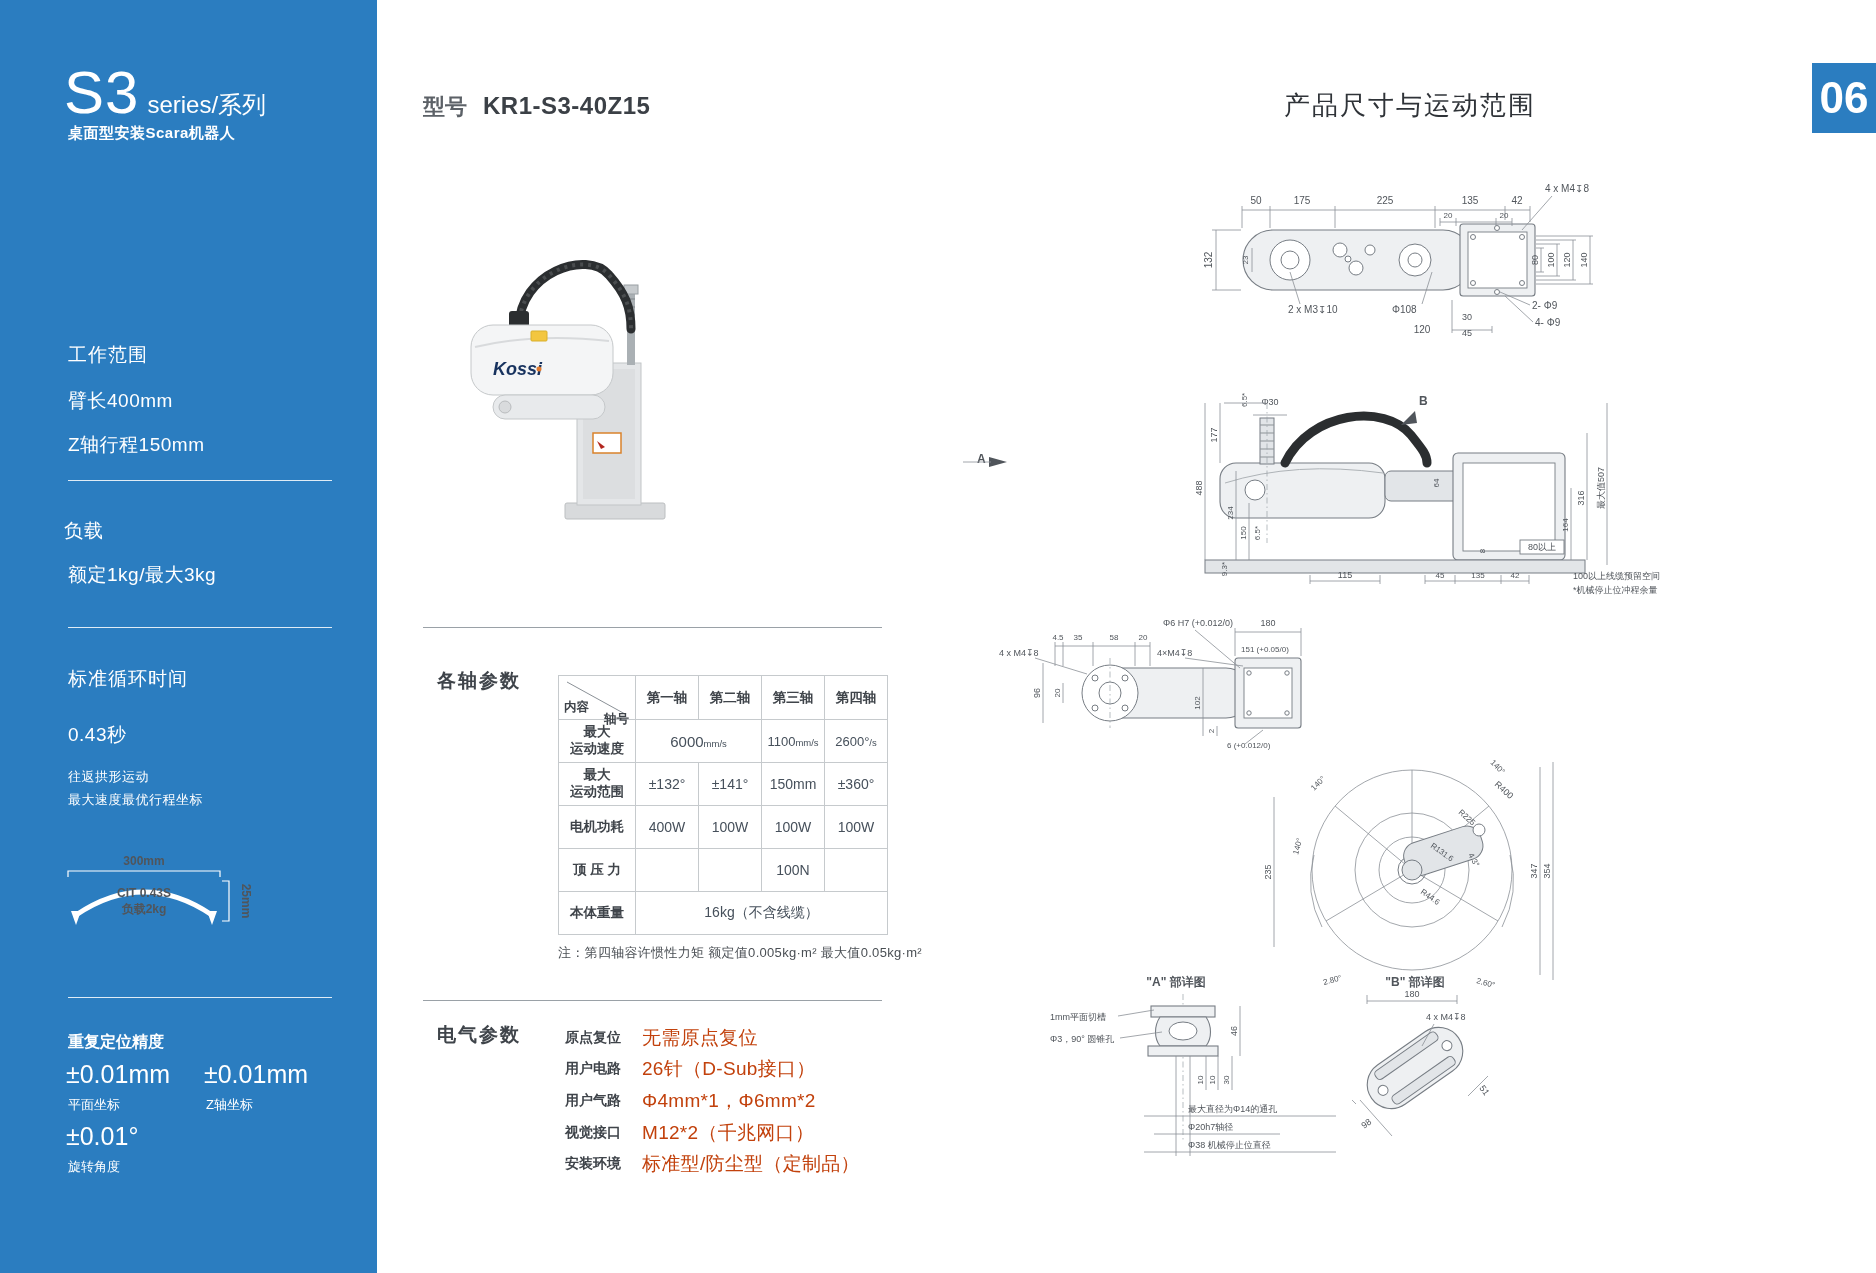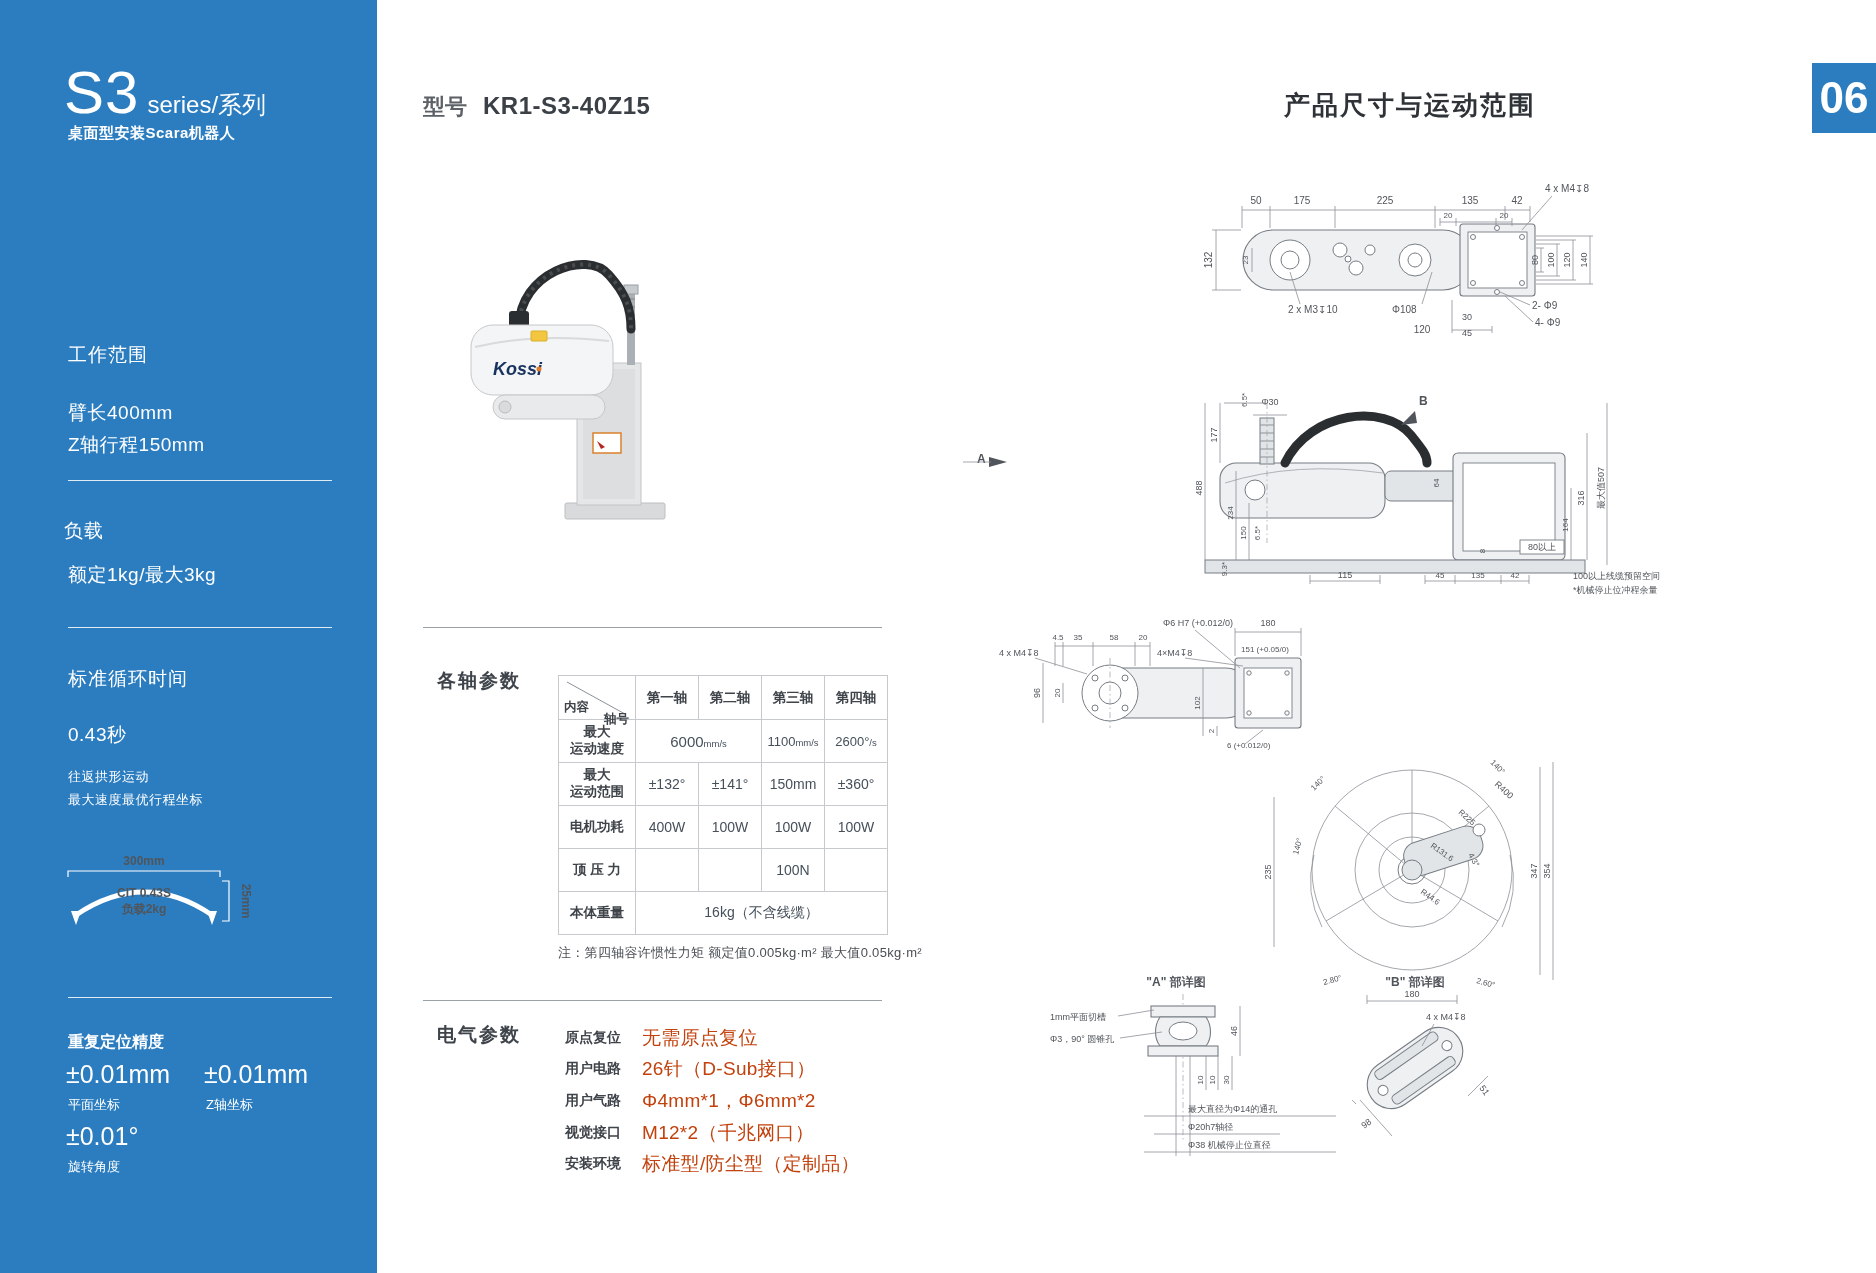--- a/index.html
+++ b/index.html
@@ -31,21 +31,21 @@
   .diagcell{position:relative;width:76px;height:43px;}
   .diagcell svg{position:absolute;left:0;top:0;}
   .diag-top{position:absolute;right:6px;top:3px;font-size:12.5px;font-weight:700;color:#3f444a;margin-top:32px;}
   .diag-bot{position:absolute;left:5px;bottom:3px;font-size:12.5px;font-weight:700;color:#3f444a;margin-top:28px;}
   .tbl-note{position:absolute;left:558px;top:944px;font-size:13px;color:#4a4f54;letter-spacing:.3px;}
   .elec{position:absolute;left:565px;top:1022px;}
   .elec-row{display:flex;height:31.6px;align-items:center;}
   .elec-label{width:77px;font-size:14px;font-weight:700;color:#3f444a;}
   .elec-value{font-size:19px;color:#c2410c;letter-spacing:.3px;}
   
-  .dw-title{position:absolute;left:1200px;top:88px;width:420px;text-align:center;font-size:26px;font-weight:700;color:#2f3338;letter-spacing:2px;}
+  .dw-title{position:absolute;left:1200px;top:88px;width:420px;text-align:center;font-size:26px;font-weight:400;color:#2f3338;letter-spacing:2px;}
   .badge{position:absolute;left:1812px;top:63px;width:64px;height:70px;background:#2B7DC0;color:#fff;display:flex;align-items:center;justify-content:center;font-size:44px;font-weight:700;}
   
   svg{overflow:visible;}
   svg text{font-family:"Liberation Sans","DejaVu Sans",sans-serif;fill:#50555b;font-size:10px;}
   .t8{font-size:8px;} .t9{font-size:9px;} .t12{font-size:12px;font-weight:700;}
   .dln{stroke:#8b9197;stroke-width:.8;fill:none;}
   .part{fill:#eef0f2;stroke:#777d84;stroke-width:1.1;}
   .part2{fill:#e2e5e8;stroke:#777d84;stroke-width:1;}
   .hole{fill:#fff;stroke:#777d84;stroke-width:1;}
   .cl{stroke:#9aa0a6;stroke-width:.7;stroke-dasharray:6 3 1.5 3;fill:none;}
@@ -62,21 +62,21 @@
 <div class="page">
 
   <aside class="sidebar">
     <div class="sb-abs sb-series">
       <span class="s3">S3</span>
       <span class="s3suffix">series/系列</span>
     </div>
     <div class="sb-abs sb-sub">桌面型安装Scara机器人</div>
 
     <div class="sb-abs sb-h" style="left:68px;top:342px;">工作范围</div>
-    <div class="sb-abs sb-v" style="left:68px;top:388px;margin-top:12px;">臂长400mm</div>
+    <div class="sb-abs sb-v" style="left:68px;top:388px;">臂长400mm</div>
     <div class="sb-abs sb-v" style="left:68px;top:432px;">Z轴行程150mm</div>
     <div class="sep" style="top:480px;"></div>
 
     <div class="sb-abs sb-h" style="left:64px;top:518px;">负载</div>
     <div class="sb-abs sb-v" style="left:68px;top:562px;">额定1kg/最大3kg</div>
     <div class="sep" style="top:627px;"></div>
 
     <div class="sb-abs sb-h" style="left:68px;top:666px;">标准循环时间</div>
     <div class="sb-abs sb-v" style="left:68px;top:722px;">0.43秒</div>
     <div class="sb-abs sb-note" style="left:68px;top:768px;">往返拱形运动</div>

